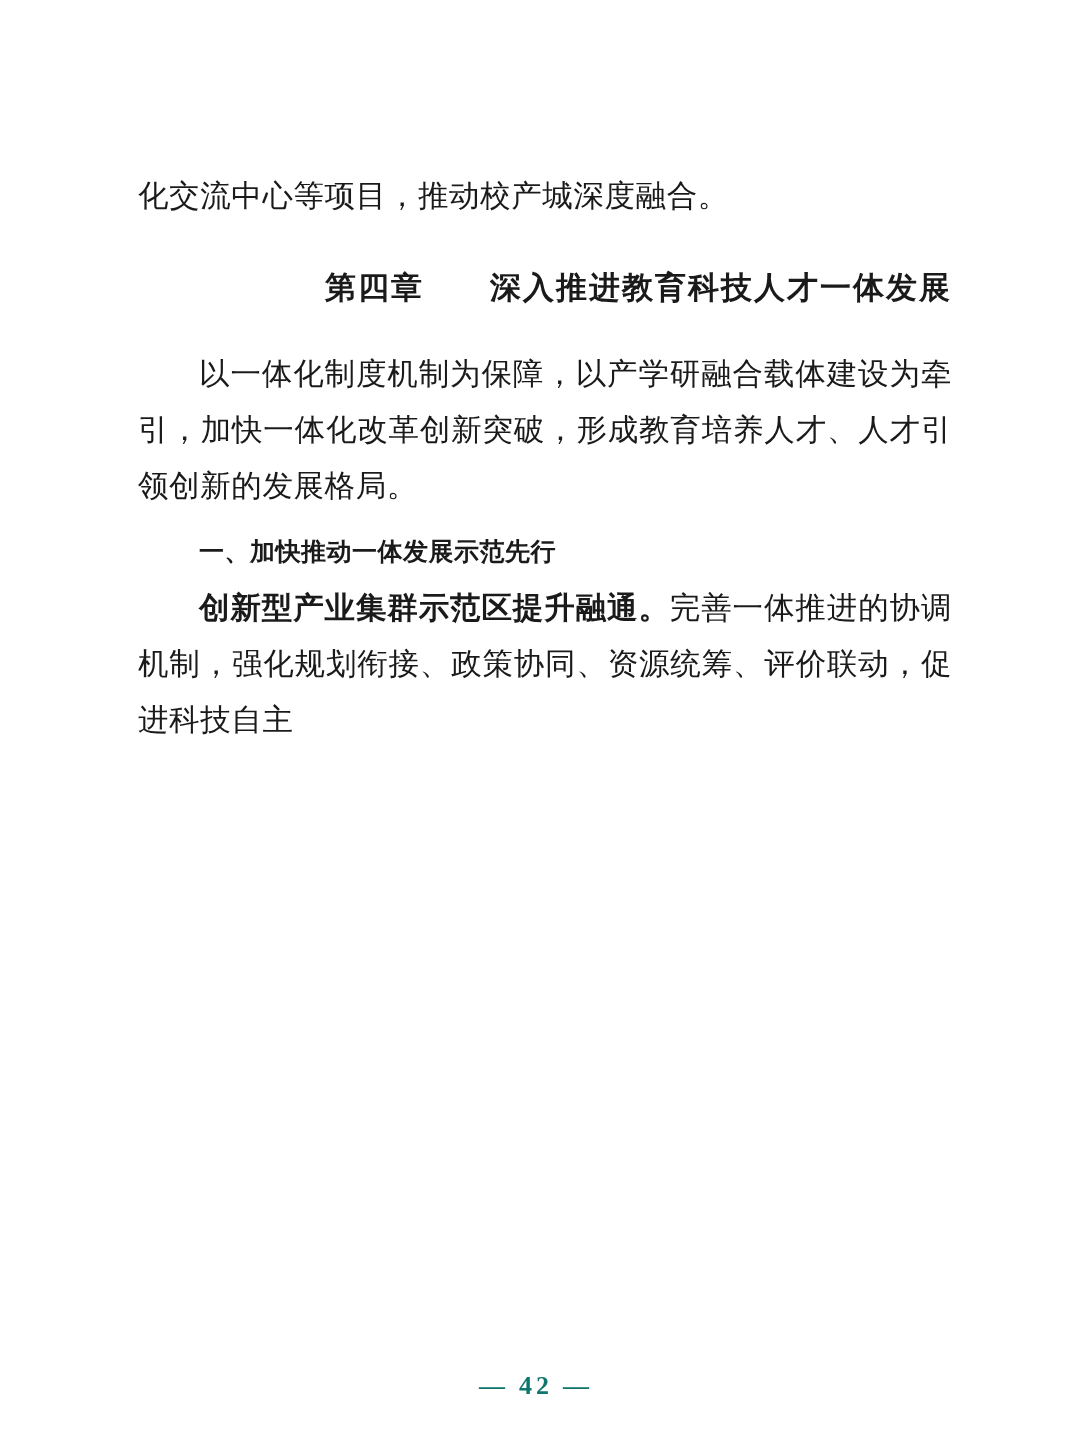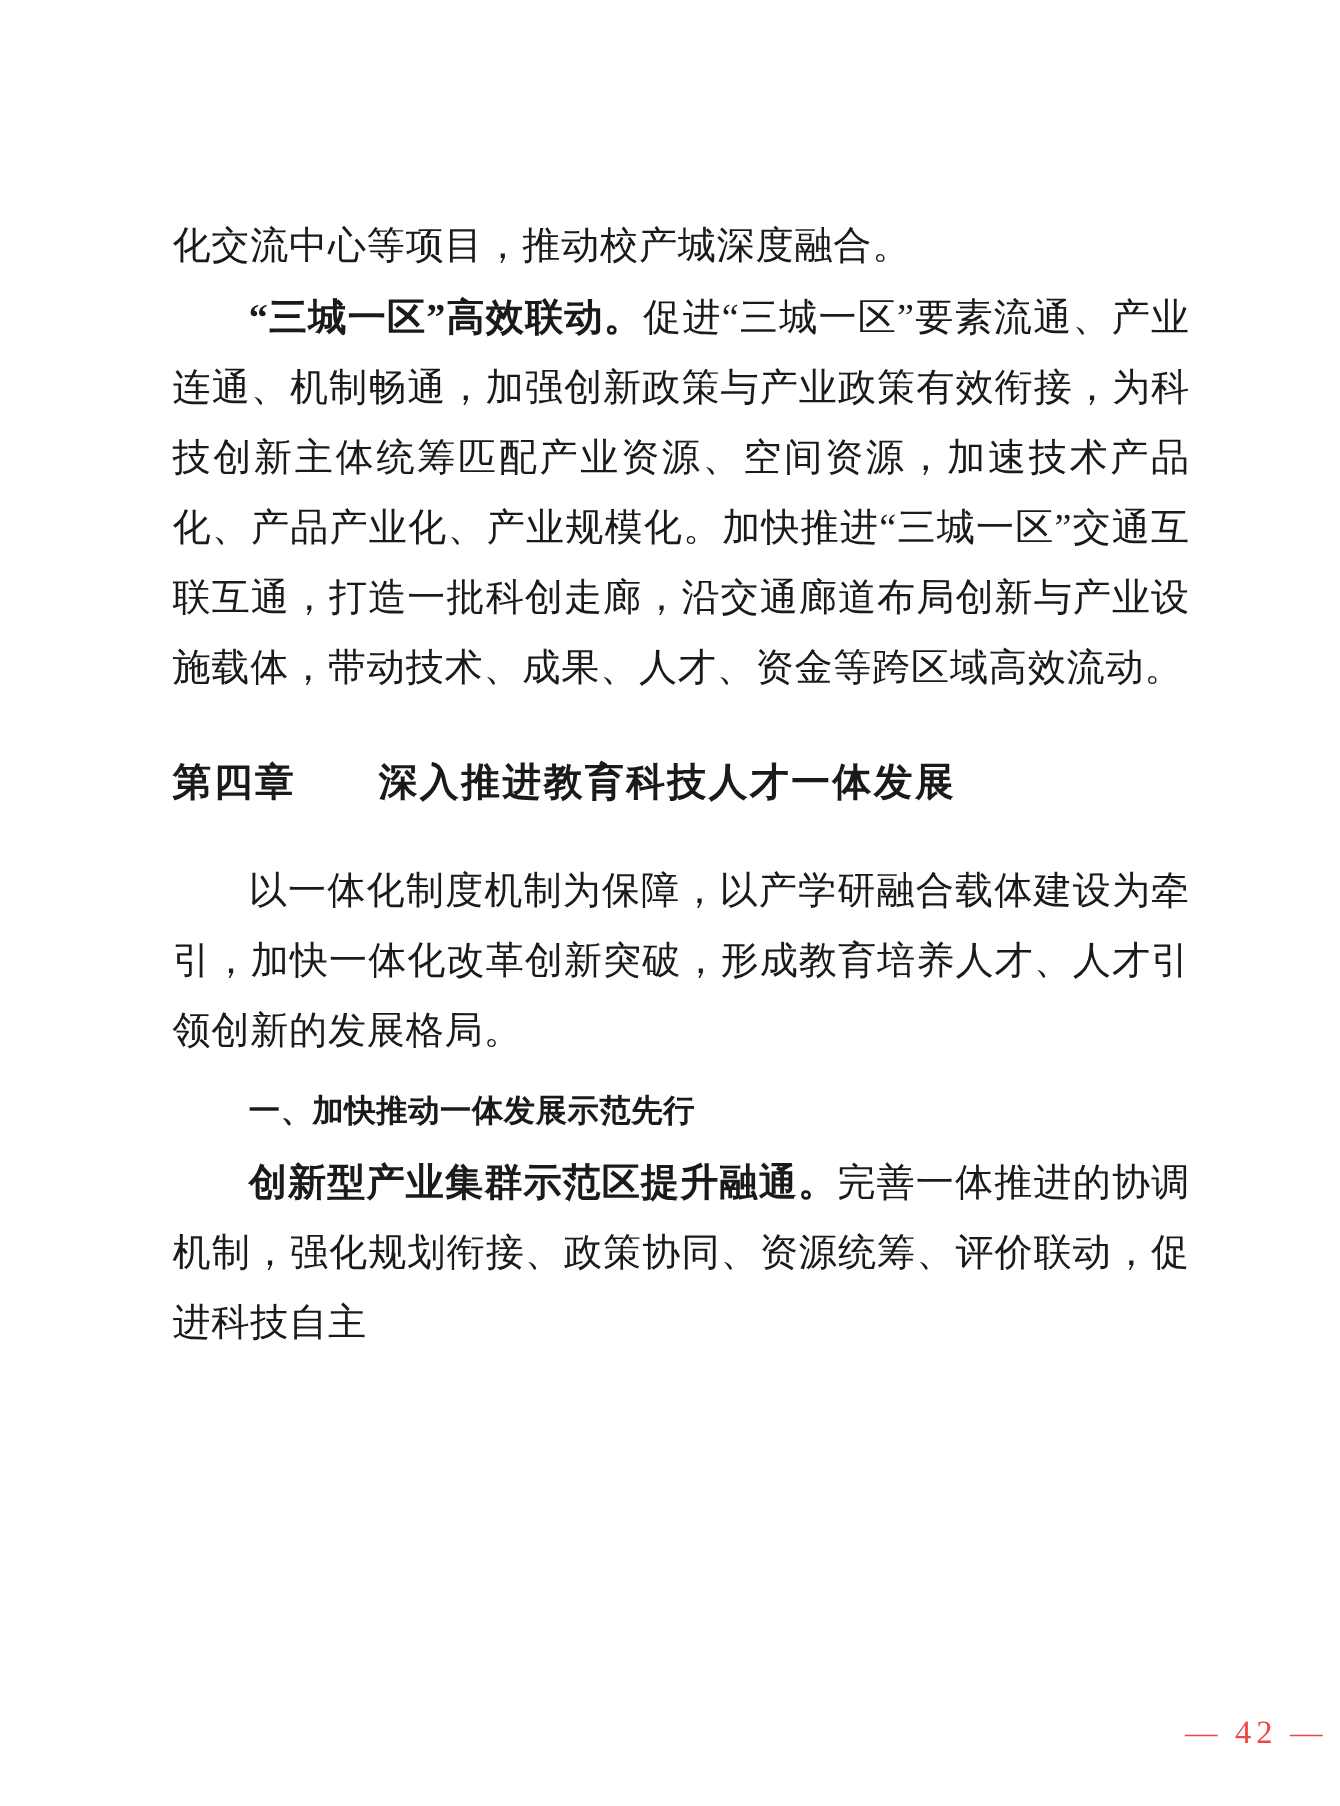--- a/index.html
+++ b/index.html
@@ -31,65 +31,63 @@
     letter-spacing: 0.6px;
     margin: 0 0 2px 0;
     font-family: "Liberation Serif", "DejaVu Serif", serif;
   }
   .indent {
     text-indent: 61px;
   }
   .chapter-title {
     font-size: 31px;
     font-weight: bold;
-    text-align: left;
+    text-align: right;
     letter-spacing: 2px;
     margin: 40px 0 34px 0;
     line-height: 48px;
   }
   .section-title {
     font-size: 25px;
     font-weight: bold;
     text-indent: 61px;
     letter-spacing: 0.5px;
     line-height: 56px;
     margin: 10px 0 0 0;
   }
   .emph {
     font-weight: bold;
   }
   .footer {
     position: absolute;
     left: 0;
     right: 0;
     bottom: 44px;
-    text-align: right;
+    text-align: center;
     font-size: 26px;
     letter-spacing: 4px;
-    color: #ef4444;
+    color: #0f766e;
     font-family: "Liberation Serif", "DejaVu Serif", serif;
+    font-weight: bold;
   }
   .footer .dash {
     display: inline-block;
     padding: 0 10px;
   }
 </style>
 </head>
 <body>
 
 <div class="page">
 
   <p class="para">
     <span>化交流中心等项目，推动校产城深度融合。</span>
   </p>
 
 
-  <p class="para indent">
-    <span class="emph">“三城一区”高效联动。</span><span>促进“三城一区”要素流通、产业连通、机制畅通，加强创新政策与产业政策有效衔接，为科技创新主体统筹匹配产业资源、空间资源，加速技术产品化、产品产业化、产业规模化。加快推进“三城一区”交通互联互通，打造一批科创走廊，沿交通廊道布局创新与产业设施载体，带动技术、成果、人才、资金等跨区域高效流动。</span>
-  </p>
 
   <h2 class="chapter-title">第四章　　深入推进教育科技人才一体发展</h2>
 
   <p class="para indent">
     <span>以一体化制度机制为保障，以产学研融合载体建设为牵引，加快一体化改革创新突破，形成教育培养人才、人才引领创新的发展格局。</span>
   </p>
 
   <h3 class="section-title">一、加快推动一体发展示范先行</h3>
 
   <p class="para indent">

